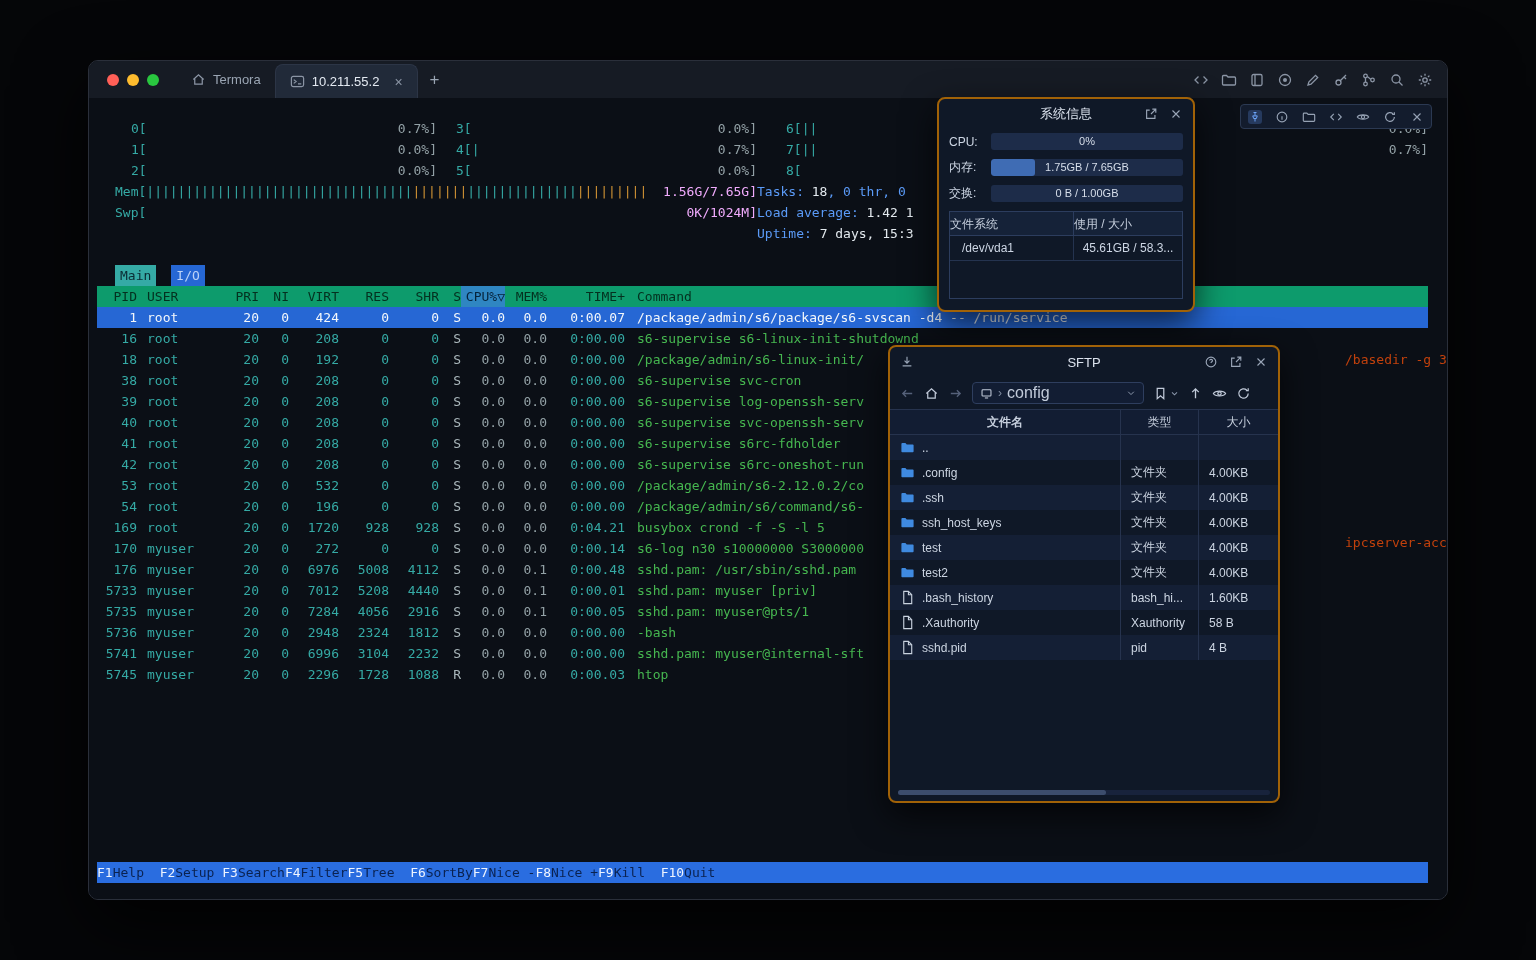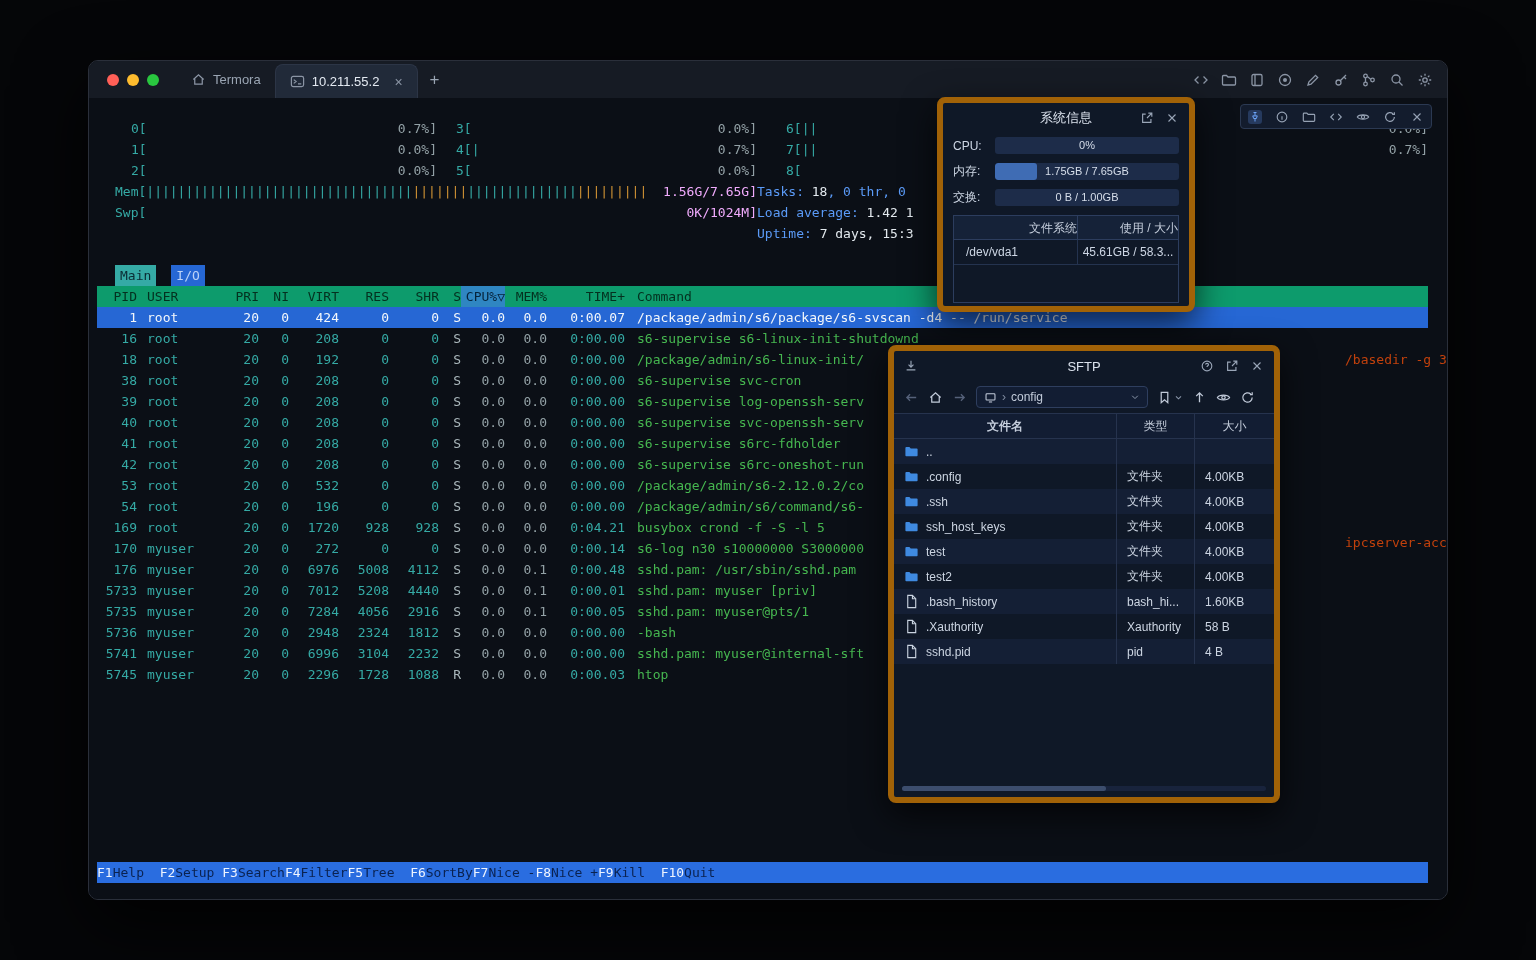--- a/index.html
+++ b/index.html
@@ -67,54 +67,54 @@
   .prows { position:relative; }
   .frag { position:absolute; left:1248px; color:#c2410c; white-space:pre; height:21px; }
   .frag-a { top:42px; } .frag-b { top:189px;margin-top:36px; }
 
   .fnbar { position:absolute; left:8px; right:19px; bottom:16px; height:21px;
            background:#2a6de0; display:flex; overflow:hidden; }
   .fnitem { display:flex; white-space:pre; }
   .fnkey { color:#eef4ff; } .fnlabel { color:#0a2250; }
 
   
-  .panel { position:absolute; background:#0f1827; border:6px solid #a16207; border-radius:8px;
+  .panel { position:absolute; background:#0f1827; border:2px solid #a16207; border-radius:8px;
            box-shadow:0 12px 34px rgba(0,0,0,.7); color:#cdd6e4; font-size:12px; }
   .p-titlebar { position:relative; height:30px; display:flex; align-items:center; }
   .p-title { position:absolute; left:0; right:0; text-align:center; font-size:13px; color:#dce3ee; }
   .p-actions { position:absolute; right:10px; display:flex; gap:11px; color:#9aa6b8; }
   .p-actions .ic, .p-left .ic { width:14px; height:14px; display:inline-flex; }
   .p-left { position:absolute; left:10px; display:flex; color:#9aa6b8; }
 
   
   .sysinfo { left:937px; top:97px; width:258px; height:215px; z-index:30; }
   .si-body { padding:4px 10px 0 10px; }
   .si-row { display:flex; align-items:center; margin-bottom:9px; }
   .si-label { width:42px; flex:none; color:#cdd6e4; }
   .si-bar { flex:1; height:17px; background:#1d2c49; border-radius:3px; position:relative; overflow:hidden; }
   .si-fill { position:absolute; left:0; top:0; bottom:0; background:#3f6cb4; border-radius:3px; }
   .si-text { position:absolute; inset:0; text-align:center; font-size:11px; line-height:17px; color:#d6deea; }
   .si-table { border:1px solid #2c3d5e; height:88px; margin-top:1px; }
   .si-thead { display:flex; height:24px; border-bottom:1px solid #2c3d5e; background:#152238; }
-  .si-th { line-height:24px; text-align:right; color:#c6cfdd; }
+  .si-th { line-height:24px; text-align:left; color:#c6cfdd; }
   .si-th.c1 { width:124px; border-right:1px solid #2c3d5e; }
   .si-th.c2 { flex:1; }
   .si-tr { display:flex; height:25px; border-bottom:1px solid #24334f; }
   .si-td { line-height:25px; }
   .si-td.c1 { width:124px; border-right:1px solid #24334f; padding-left:12px; }
   .si-td.c2 { flex:1; text-align:center; }
 
   
   .sftp { left:888px; top:345px; width:392px; height:458px; z-index:40; }
   .sftp-toolbar { height:32px; display:flex; align-items:center; gap:9px; padding:0 10px; color:#c2cbda; }
   .navic { width:15px; height:15px; display:inline-flex; }
   .navic.dim { color:#55617a; }
   .pathbox { height:22px; flex:1; max-width:172px; border:1px solid #2e3e5e; background:#121d33;
              border-radius:4px; display:flex; align-items:center; gap:5px; padding:0 7px; color:#c2cbda; }
-  .pathbox .seg { font-size:12px; }
+  .pathbox .seg { font-size:16px; }
   .pathbox .crumb-sep { color:#7f8ba0; }
   .pathbox .caret { margin-left:auto; display:inline-flex; width:10px; height:10px; color:#8b97ab; }
   .bookmark-group { display:flex; align-items:center; gap:2px; }
   .bookmark-group .caret { width:9px; height:9px; display:inline-flex; color:#8b97ab; }
   .sftp-head { display:flex; height:26px; border-top:1px solid #26334e; border-bottom:1px solid #26334e;
                background:#121d33; color:#c6cfdd; }
   .fcol-name { flex:1; display:flex; align-items:center; padding-left:10px; overflow:hidden; }
   .fcol-type { flex:none; width:78px; border-left:1px solid #26334e; display:flex; align-items:center; padding-left:10px; overflow:hidden; }
   .fcol-size { flex:none; width:80px; border-left:1px solid #26334e; display:flex; align-items:center; padding-left:10px; }
   .sftp-head .fcol-name { justify-content:center; padding-left:0;font-weight:bold; }

